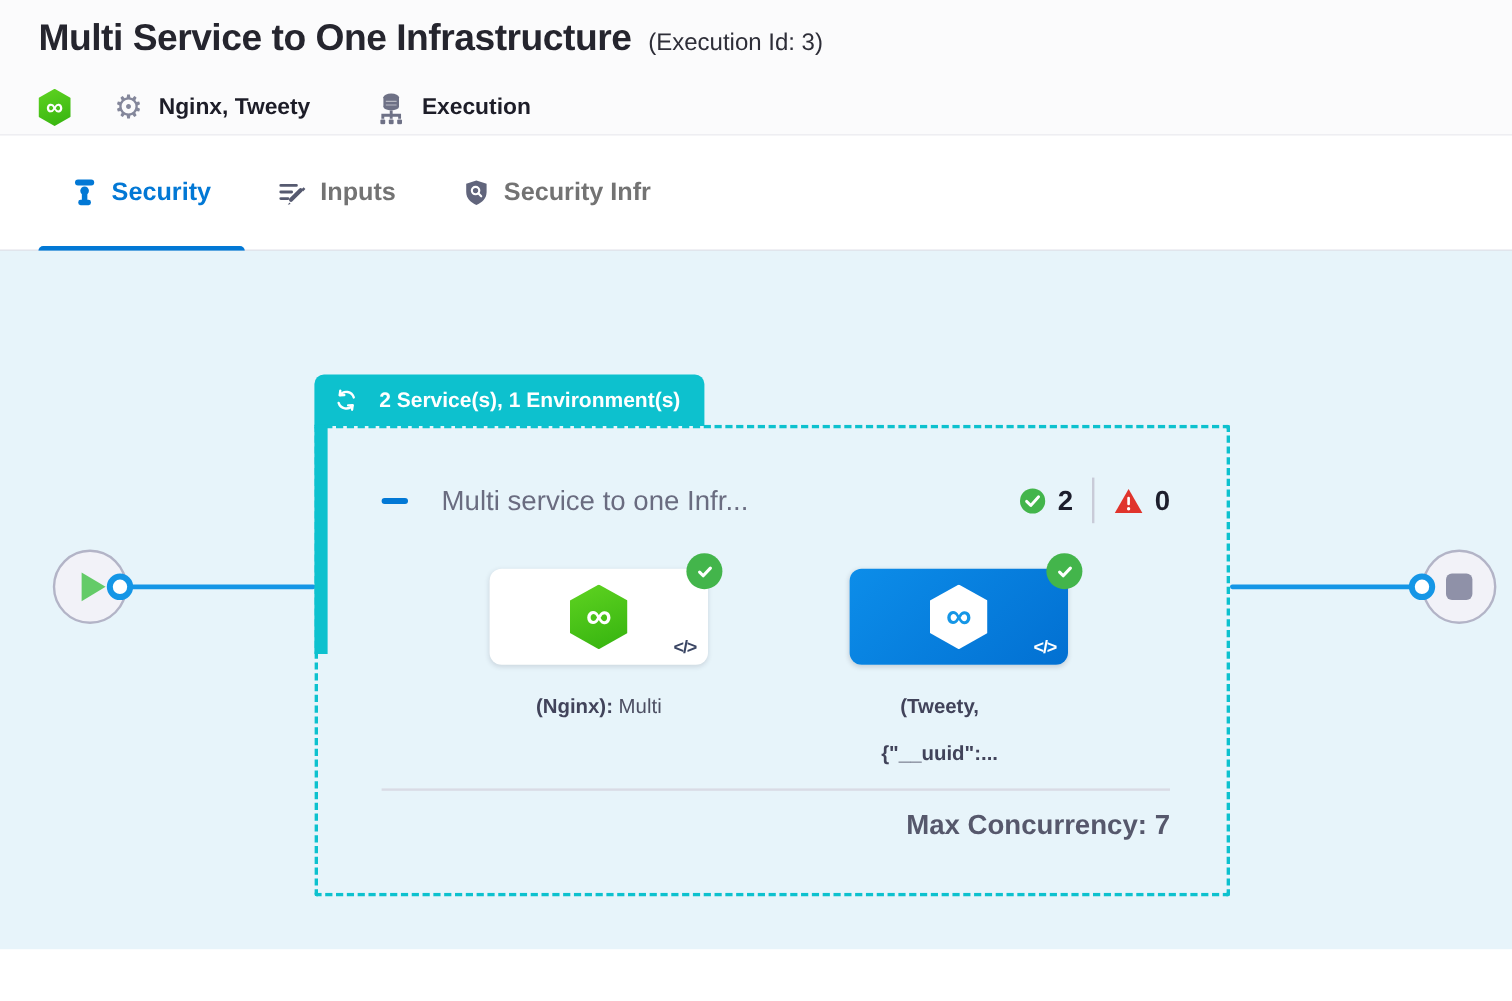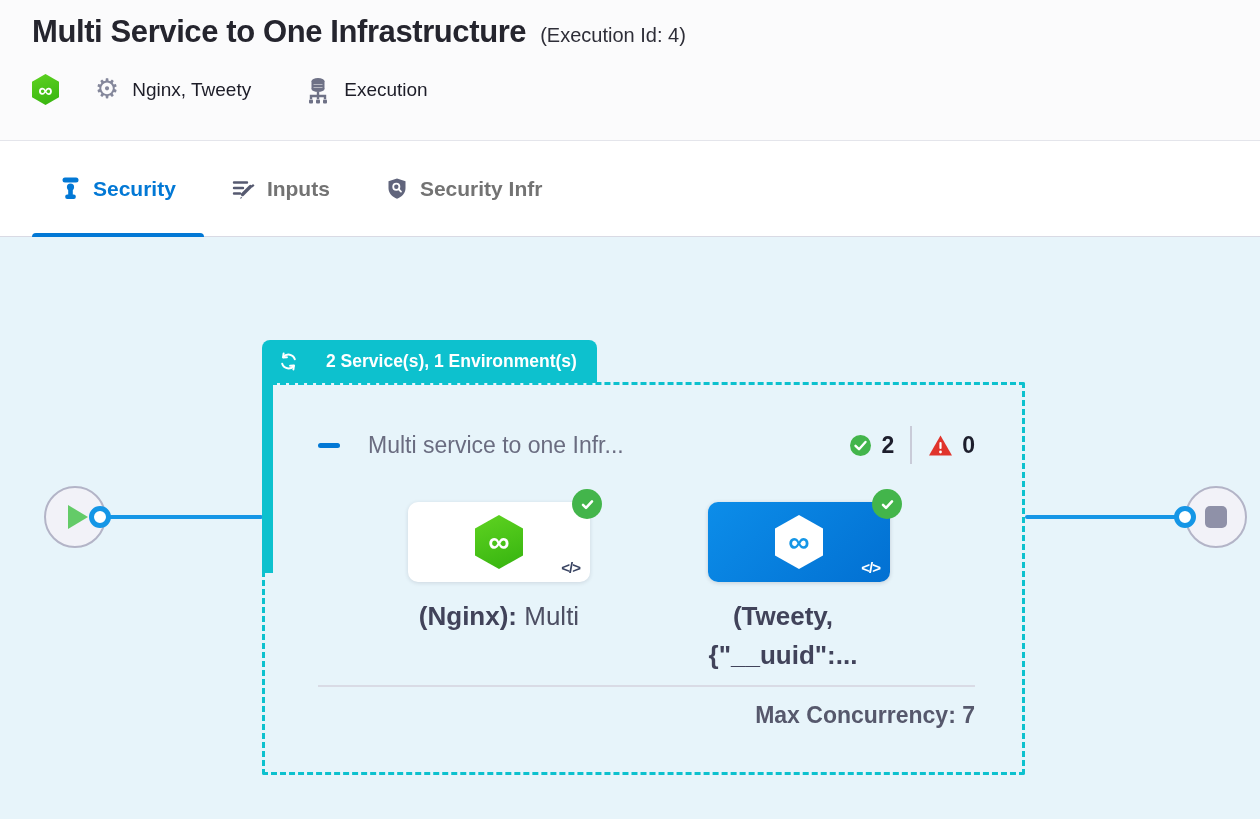--- a/index.html
+++ b/index.html
@@ -1,29 +1,29 @@
 <!DOCTYPE html>
 <html><head>
 <meta charset="utf-8">
 <style>
   html,body{margin:0;padding:0;width:1260px;height:834px;overflow:hidden;
     font-family:"Liberation Sans","DejaVu Sans",sans-serif;background:#fff;}
   *{box-sizing:border-box;}
 
   
-  .page-header{height:141px;background:#FBFBFC;border-bottom:1px solid #E4E5EB;padding:14px 24px 0 32px;}
+  .page-header{height:113px;background:#FBFBFC;border-bottom:1px solid #E4E5EB;padding:14px 24px 0 32px;}
   .title-row{display:flex;align-items:baseline;}
   .page-title{margin:0;font-size:31px;font-weight:700;color:#25252E;letter-spacing:-0.4px;}
   .exec-id{margin-left:14px;font-size:20px;color:#2E2E38;}
   .meta-row{margin-top:24px;display:flex;align-items:center;}
   .hex{clip-path:polygon(50% 0,100% 25%,100% 75%,50% 100%,0 75%,0 25%);
        display:flex;align-items:center;justify-content:center;font-weight:700;line-height:1;}
   .logo-hex{width:27px;height:31px;background:linear-gradient(160deg,#5FD321,#35B30F);color:#fff;font-size:20px;}
   .gear-glyph{font-size:27px;color:#84879B;margin-left:36px;line-height:1;}
-  .meta-text{font-size:19px;color:#1D1D28;margin-left:13px;}
+  .meta-text{font-size:19px;color:#1D1D28;margin-left:13px;font-weight:bold;}
   .k8s-icon{margin-left:54px;}
 
   
   .tabbar{height:96px;background:#fff;border-bottom:1px solid #D9DAE4;display:flex;align-items:stretch;padding-left:32px;}
   .tab{display:flex;align-items:center;gap:12px;padding:0 28px;font-size:21px;font-weight:600;color:#737373;position:relative;cursor:pointer;}
   .tab.active{color:#0278D5;}
   .tab.active::after{content:"";position:absolute;left:0;right:0;bottom:-1px;height:4px;background:#0278D5;border-radius:4px 4px 0 0;}
   .tab svg{flex:0 0 auto;}
 
   
@@ -35,21 +35,21 @@
   .play-tri{width:0;height:0;border-left:20px solid #64CB68;border-top:12px solid transparent;border-bottom:12px solid transparent;margin-left:6px;}
   .stop-sq{width:22px;height:22px;border-radius:5px;background:#8F91A8;}
   .port{position:absolute;width:22px;height:22px;border-radius:50%;background:#fff;border:5px solid #1596E6;z-index:3;}
   .port.p1{left:89px;top:269px;}
   .port.p2{left:1174px;top:269px;}
   .edge{position:absolute;height:4px;background:#1596E6;top:278px;z-index:1;border-radius:2px;}
   .edge.e1{left:100px;width:163px;}
   .edge.e2{left:1025px;width:160px;}
 
   .stage-badge{position:absolute;left:262px;top:103px;height:43px;background:#0DC1CE;border-radius:8px 8px 0 0;
-    display:inline-flex;align-items:center;gap:27px;padding:0 20px 0 16px;color:#fff;font-size:17.5px;font-weight:600;z-index:2;}
+    display:inline-flex;align-items:center;gap:17px;padding:0 20px 0 16px;color:#fff;font-size:17.5px;font-weight:600;z-index:2;}
   .teal-bar{position:absolute;left:262px;top:145px;width:11px;height:191px;background:#0DC1CE;z-index:2;}
   .stage-box{position:absolute;left:262px;top:145px;width:763px;height:393px;border:3px dashed #0DC1CE;border-radius:2px;z-index:1;}
 
   .stage-header{position:absolute;left:53px;right:47px;top:41px;display:flex;align-items:center;}
   .collapse-dash{width:22px;height:5px;border-radius:3px;background:#0278D5;flex:0 0 auto;cursor:pointer;}
   .stage-title{margin-left:28px;font-size:23px;color:#6A6C80;white-space:nowrap;}
   .stage-status{margin-left:auto;display:flex;align-items:center;gap:9px;font-size:23px;font-weight:600;color:#1D1E2C;}
   .status-sep{width:2px;height:38px;background:#C9CBD8;margin:0 7px;}
 
   .svc-card{position:absolute;width:182px;height:80px;border-radius:10px;top:117px;display:flex;align-items:center;justify-content:center;cursor:pointer;}
@@ -57,35 +57,35 @@
   .svc-card.c2{left:443px;background:linear-gradient(135deg,#0C8DE9,#0270D2);box-shadow:0 1px 4px rgba(40,41,61,.18);}
   .card-hex{width:48px;height:54px;font-size:30px;}
   .card-hex.green{background:linear-gradient(160deg,#5FD321,#35B30F);color:#fff;}
   .card-hex.white{background:#fff;color:#1596E6;}
   .code-glyph{position:absolute;right:10px;bottom:6px;font-size:15px;font-weight:700;letter-spacing:-1px;}
   .code-glyph.dark{color:#3A4563;}
   .code-glyph.light{color:#fff;}
   .check-badge{position:absolute;right:-12px;top:-13px;width:30px;height:30px;border-radius:50%;background:#43B54B;
     display:flex;align-items:center;justify-content:center;}
 
-  .svc-label{position:absolute;width:240px;top:212px;text-align:center;font-size:26px;line-height:39px;color:#4D4F63;}
+  .svc-label{position:absolute;width:240px;top:212px;text-align:center;font-size:17px;line-height:39px;color:#4D4F63;}
   .svc-label .b{font-weight:700;color:#41435A;}
   .svc-label.l1{left:114px;}
   .svc-label.l2{left:398px;}
 
   .labels-divider{position:absolute;left:53px;right:47px;top:300px;height:2px;background:#D9DBE5;}
   .max-conc{position:absolute;right:47px;top:317px;font-size:23px;font-weight:700;color:#56586C;}
 </style>
 </head>
 <body>
 
 <header class="page-header">
   <div class="title-row">
     <h1 class="page-title">Multi Service to One Infrastructure</h1>
-    <span class="exec-id">(Execution Id: 4)</span>
+    <span class="exec-id">(Execution Id: 3)</span>
   </div>
   <div class="meta-row">
     <span class="hex logo-hex">∞</span>
     <span class="gear-glyph">⚙</span>
     <span class="meta-text">Nginx, Tweety</span>
     <svg class="k8s-icon" width="26" height="28" viewBox="0 0 26 28">
       <ellipse cx="13" cy="5" rx="6.5" ry="3" fill="#6E7186"></ellipse>
       <rect x="6.5" y="5" width="13" height="8" fill="#6E7186"></rect>
       <ellipse cx="13" cy="13" rx="6.5" ry="3" fill="#6E7186"></ellipse>
       <path d="M13 8.5 h-9 M13 11.5 h-9" stroke="#fff" stroke-width="1" opacity="0.5" transform="translate(4.5,0)"></path>

